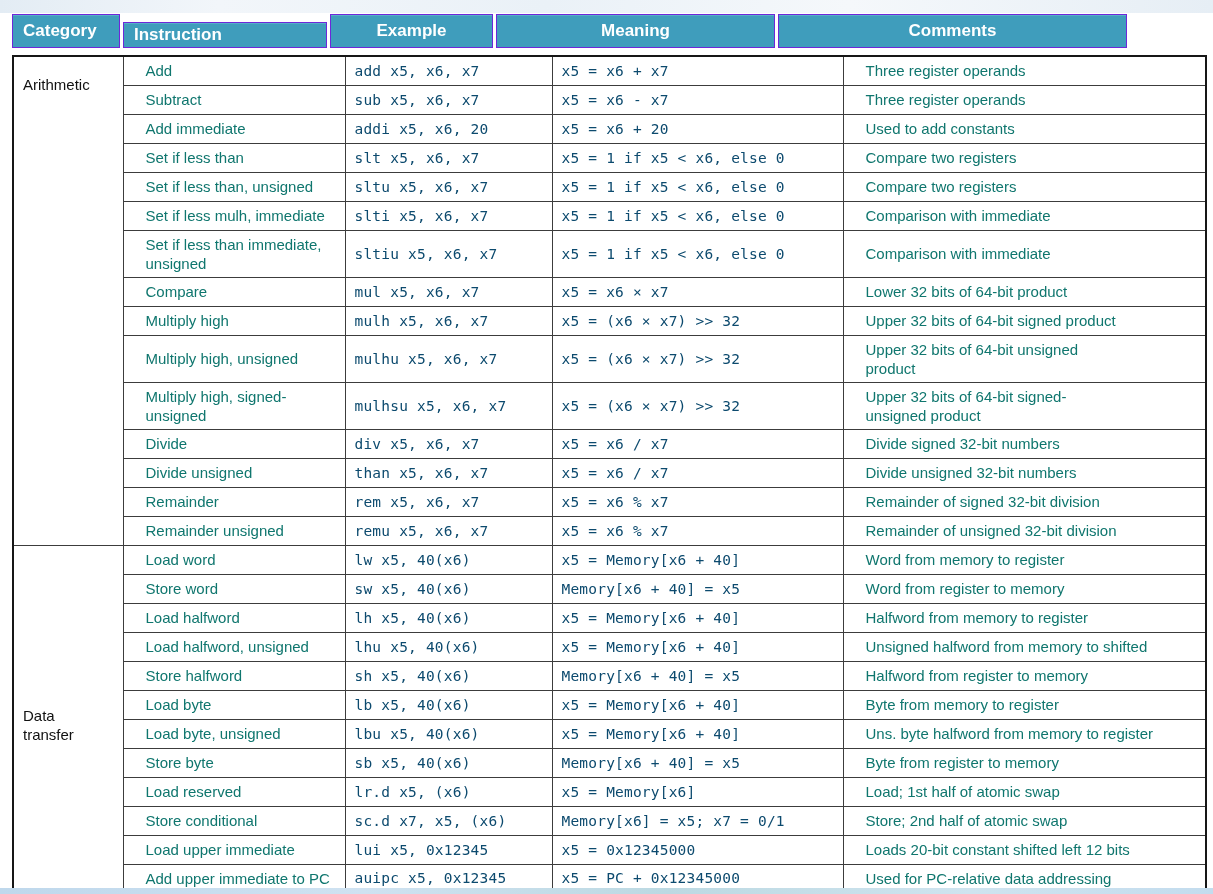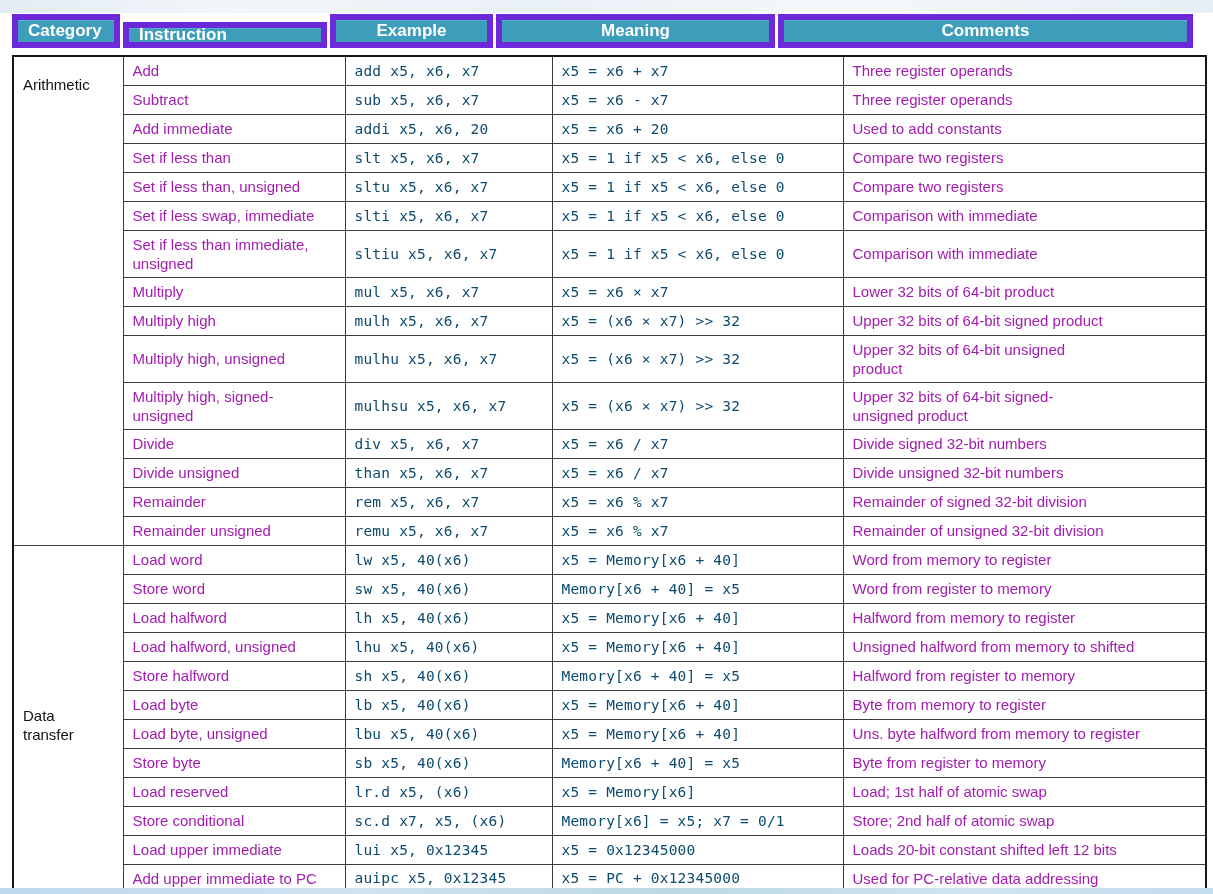--- a/index.html
+++ b/index.html
@@ -24,35 +24,35 @@
   
   .header-row {
     position: absolute; top: 14px; left: 12px;
     width: 1193px; height: 34px;
     display: flex; gap: 3px;
     background: #ffffff;
   }
   .header-cell {
     box-sizing: border-box;
     background: #3f9dbc;
-    border: 6px solid #6d28d9;
+    border: 1px solid #6d28d9;
     box-shadow: inset 0 1px 0 #57aec9;
     color: #ffffff;
     font-weight: bold;
     font-size: 17px;
     display: flex; align-items: center;
     white-space: nowrap;
   }
   .header-cell.left { justify-content: flex-start; padding-left: 10px; }
   .header-cell.center { justify-content: center; }
   .hc-0 { width: 108px; }
   .hc-1 { width: 204px; margin-top: 8px; }
   .hc-2 { width: 163px; }
   .hc-3 { width: 279px; }
-  .hc-4 { width: 415px; text-align: center; }
+  .hc-4 { width: 349px; text-align: center; }
   
   table.grid {
     position: absolute; top: 55px; left: 12px;
     width: 1193px;
     border-collapse: collapse;
     table-layout: fixed;
     border: 2px solid #161616;
     background: #ffffff;
   }
   col.c-cat  { width: 110px; }
@@ -69,22 +69,22 @@
   }
   td.cat {
     font-size: 15px; color: #111;
     padding: 18px 6px 5px 9px;
     line-height: 19px;
     white-space: pre-line;
   }
   td.cat.align-top { vertical-align: top; }
   td.cat.align-mid { vertical-align: middle; }
   td.ins, td.com {
-    font-size: 15px; color: #a21caf;
-    padding: 4px 6px 4px 9px;
+    font-size: 15px; color: #0f766e;
+    padding: 4px 6px 4px 22px;
     line-height: 19px;
     white-space: pre-line;
   }
   td.ex, td.mean {
     font-family: "DejaVu Sans Mono", monospace;
     font-size: 14.5px; color: #0c4a6e;
     padding: 3px 4px 3px 9px;
     letter-spacing: 0.2px;
     white-space: nowrap;
   }
@@ -136,34 +136,34 @@
         <td class="mean">x5 = 1 if x5 &lt; x6, else 0</td>
         <td class="com">Compare two registers</td>
       </tr>
       <tr>
         <td class="ins">Set if less than, unsigned</td>
         <td class="ex">sltu x5, x6, x7</td>
         <td class="mean">x5 = 1 if x5 &lt; x6, else 0</td>
         <td class="com">Compare two registers</td>
       </tr>
       <tr>
-        <td class="ins">Set if less swap, immediate</td>
+        <td class="ins">Set if less mulh, immediate</td>
         <td class="ex">slti x5, x6, x7</td>
         <td class="mean">x5 = 1 if x5 &lt; x6, else 0</td>
         <td class="com">Comparison with immediate</td>
       </tr>
       <tr>
         <td class="ins">Set if less than immediate,
 unsigned</td>
         <td class="ex">sltiu x5, x6, x7</td>
         <td class="mean">x5 = 1 if x5 &lt; x6, else 0</td>
         <td class="com">Comparison with immediate</td>
       </tr>
       <tr>
-        <td class="ins">Multiply</td>
+        <td class="ins">Compare</td>
         <td class="ex">mul x5, x6, x7</td>
         <td class="mean">x5 = x6 × x7</td>
         <td class="com">Lower 32 bits of 64-bit product</td>
       </tr>
       <tr>
         <td class="ins">Multiply high</td>
         <td class="ex">mulh x5, x6, x7</td>
         <td class="mean">x5 = (x6 × x7) &gt;&gt; 32</td>
         <td class="com">Upper 32 bits of 64-bit signed product</td>
       </tr>

